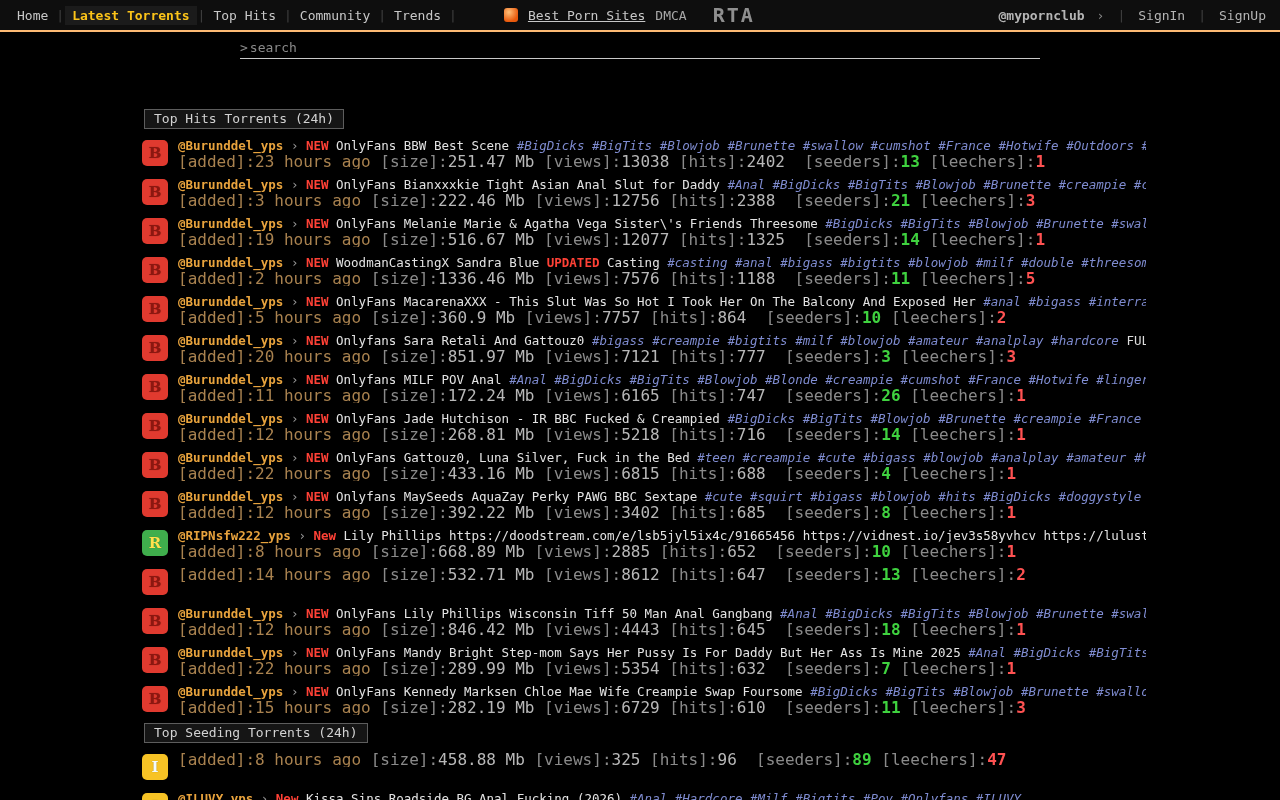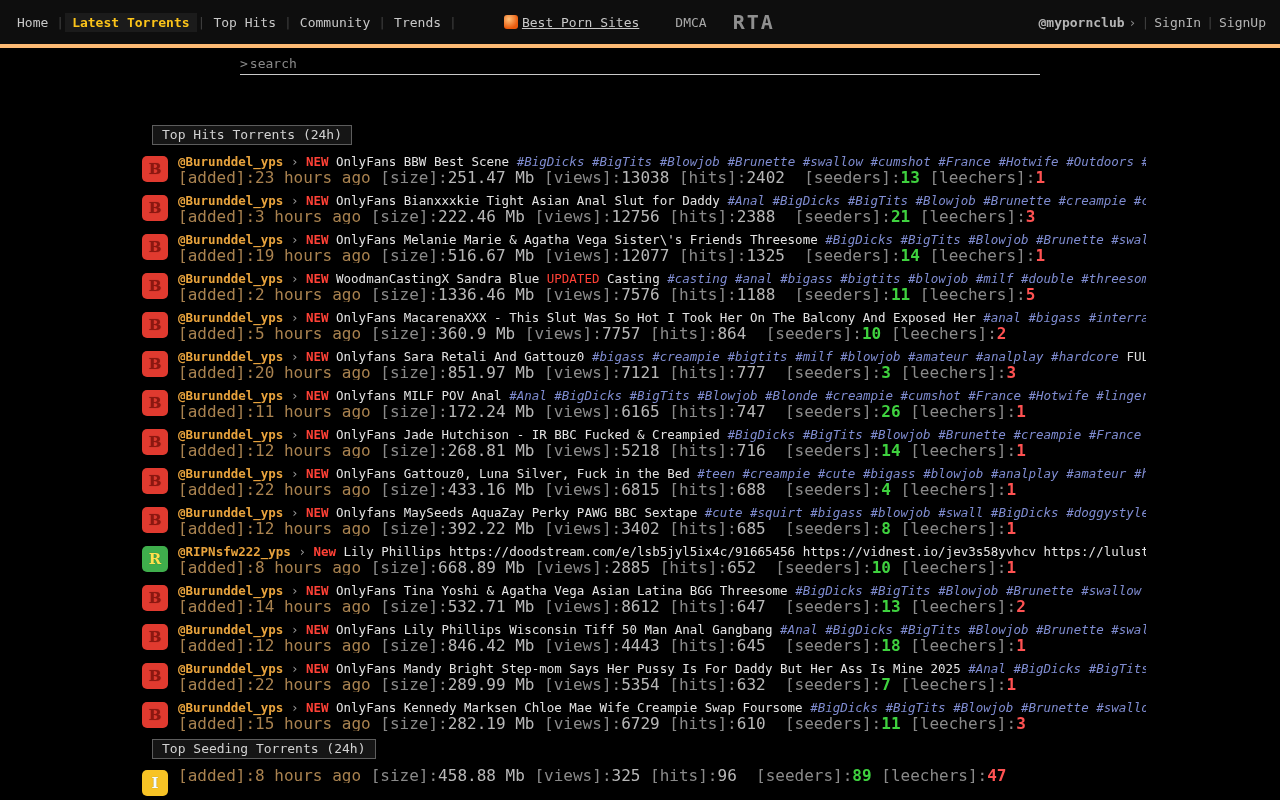--- a/index.html
+++ b/index.html
@@ -7,36 +7,36 @@
   body {
     background:#000;
     color:#ddd;
     font-family:"DejaVu Sans Mono", monospace;
     font-size:13px;
   }
   a { text-decoration:none; color:inherit; cursor:pointer; }
 
   
   .topnav {
-    height:48px; background:#0e0e0e; border-bottom:4px solid #fdba74;
+    height:32px; background:#0e0e0e; border-bottom:2px solid #fdba74;
     display:flex; align-items:center; padding:0 10px;
   }
   .nav-items { display:flex; align-items:center; }
   .nav-item { color:#c8c8c8; padding:2px 7px; }
   .nav-item.active { color:var(--nav-active,#fcc419); background:#1b1b1b; font-weight:bold; }
   .nav-sep { color:#3f3f3f; padding:0 1px; }
-  .promo { display:flex; align-items:center; gap:4px; margin-left:46px; color:#c8c8c8; }
+  .promo { display:flex; align-items:center; gap:10px; margin-left:46px; color:#c8c8c8; }
   .promo-icon {
     width:14px; height:14px; border-radius:3px;
     background:radial-gradient(circle at 35% 30%, #ffc078, #e8590c 70%);
   }
   .promo-label { text-decoration:underline; }
-  .dmca { margin-left:36px; color:#a8a8a8; }
+  .dmca { margin-left:10px; color:#a8a8a8; }
   .rta { margin-left:26px; color:#8f8f8f; font-weight:bold; font-size:20px; letter-spacing:2px; }
-  .nav-right { margin-left:auto; display:flex; align-items:center; color:#b5b5b5; gap:0; }
+  .nav-right { margin-left:auto; display:flex; align-items:center; color:#b5b5b5; gap:8px; }
   .account { color:#b5b5b5; font-weight:bold; }
   .caret2 { color:#8a8a8a; padding:0 4px; }
   .auth { color:#b5b5b5; padding:0 4px; }
 
   
   .searchbar {
     margin:5px 0 0 240px; width:800px; height:22px;
     border-bottom:1px solid #c9c9c9;
     display:flex; align-items:center;
   }
@@ -45,41 +45,41 @@
     flex:1; background:transparent; border:0; outline:none;
     color:#ccc; font:inherit; padding:0 2px;
   }
   .search-input::placeholder { color:#8a8a8a; }
 
   
   .main { margin:50px 0 0 140px; width:1006px; }
   .header-wrap { margin:0 0 9px 0; }
   .section-header {
     display:inline-block; border:1px solid #5d5d5d; background:#151515;
-    color:#d2d2d2; padding:1px 9px 2px; margin-left:12px; font-size:13px;
+    color:#d2d2d2; padding:1px 9px 2px; margin-left:4px; font-size:13px;
   }
   .row { display:flex; height:32px; margin-bottom:7px; }
   .avatar {
     flex:0 0 26px; width:26px; height:26px; border-radius:5px; margin:2px 10px 0 2px;
     display:flex; align-items:center; justify-content:center;
     font-family:"DejaVu Serif", serif; font-weight:bold; font-size:15px;
     text-shadow:0 0 1px rgba(0,0,0,.35);
   }
   .row-lines { flex:1; min-width:0; }
   .line1 {
     white-space:pre; overflow:hidden; height:16px; line-height:16px; font-size:12.5px;
   }
   .line2 {
     white-space:pre; overflow:hidden; height:15px; line-height:15px; font-size:16px;
   }
   .user { color:var(--username,#e8a33d); font-weight:bold; }
   .caret { color:#9a9a9a; }
   .badge { color:var(--badge-new,#ff4136); font-weight:bold; }
   .title { color:#e3e3e3; }
-  .accent { color:var(--badge-new,#ff4136); font-weight:normal; }
+  .accent { color:var(--badge-new,#ff4136); font-weight:bold; }
   .tag { color:var(--tag,#7f8cd1); font-style:italic; }
   .suffix { color:#dcdcdc; }
   .stat-added { color:var(--added,#a9824f); }
   .stat-label { color:#8a8a8a; }
   .stat-value { color:#b8b8b8; }
   .seeders-value { color:var(--seeders,#3fd23f); font-weight:bold; }
   .leechers-value { color:var(--leechers,#ff5252); font-weight:bold; }
 </style>
 </head>
 <body>
@@ -179,35 +179,34 @@
     <div class="row">
       <a class="avatar" style="background: rgb(224, 58, 47); color: rgb(140, 23, 16);">B</a>
       <div class="row-lines">
         <div class="line1"><a class="user">@Burunddel_yps</a><span class="caret"> › </span><span class="badge">NEW </span><a class="title">OnlyFans Gattouz0, Luna Silver, Fuck in the Bed</a> <a class="tag">#teen</a> <a class="tag">#creampie</a> <a class="tag">#cute</a> <a class="tag">#bigass</a> <a class="tag">#blowjob</a> <a class="tag">#analplay</a> <a class="tag">#amateur</a> <a class="tag">#ha…</a></div>
         <div class="line2"><span class="stat-added">[added]:22 hours ago</span> <span class="stat-label">[size]:</span><span class="stat-value">433.16 Mb</span> <span class="stat-label">[views]:</span><span class="stat-value">6815</span> <span class="stat-label">[hits]:</span><span class="stat-value">688</span>  <span class="stat-label">[seeders]:</span><span class="seeders-value">4</span> <span class="stat-label">[leechers]:</span><span class="leechers-value">1</span></div>
       </div>
     </div>
     <div class="row">
       <a class="avatar" style="background: rgb(224, 58, 47); color: rgb(140, 23, 16);">B</a>
       <div class="row-lines">
-        <div class="line1"><a class="user">@Burunddel_yps</a><span class="caret"> › </span><span class="badge">NEW </span><a class="title">Onlyfans MaySeeds AquaZay Perky PAWG BBC Sextape</a> <a class="tag">#cute</a> <a class="tag">#squirt</a> <a class="tag">#bigass</a> <a class="tag">#blowjob</a> <a class="tag">#swall</a> <a class="tag">#BigDicks</a> <a class="tag">#doggystyle</a> </div>
+        <div class="line1"><a class="user">@Burunddel_yps</a><span class="caret"> › </span><span class="badge">NEW </span><a class="title">Onlyfans MaySeeds AquaZay Perky PAWG BBC Sextape</a> <a class="tag">#cute</a> <a class="tag">#squirt</a> <a class="tag">#bigass</a> <a class="tag">#blowjob</a> <a class="tag">#hits</a> <a class="tag">#BigDicks</a> <a class="tag">#doggystyle</a> </div>
         <div class="line2"><span class="stat-added">[added]:12 hours ago</span> <span class="stat-label">[size]:</span><span class="stat-value">392.22 Mb</span> <span class="stat-label">[views]:</span><span class="stat-value">3402</span> <span class="stat-label">[hits]:</span><span class="stat-value">685</span>  <span class="stat-label">[seeders]:</span><span class="seeders-value">8</span> <span class="stat-label">[leechers]:</span><span class="leechers-value">1</span></div>
       </div>
     </div>
     <div class="row">
       <a class="avatar" style="background: rgb(63, 174, 76); color: rgb(255, 225, 77);">R</a>
       <div class="row-lines">
         <div class="line1"><a class="user">@RIPNsfw222_yps</a><span class="caret"> › </span><span class="badge">New </span><a class="title">Lily Phillips https://doodstream.com/e/lsb5jyl5ix4c/91665456 https://vidnest.io/jev3s58yvhcv https://lulustr…</a></div>
         <div class="line2"><span class="stat-added">[added]:8 hours ago</span> <span class="stat-label">[size]:</span><span class="stat-value">668.89 Mb</span> <span class="stat-label">[views]:</span><span class="stat-value">2885</span> <span class="stat-label">[hits]:</span><span class="stat-value">652</span>  <span class="stat-label">[seeders]:</span><span class="seeders-value">10</span> <span class="stat-label">[leechers]:</span><span class="leechers-value">1</span></div>
       </div>
     </div>
     <div class="row">
       <a class="avatar" style="background: rgb(224, 58, 47); color: rgb(140, 23, 16);">B</a>
       <div class="row-lines">
-        <div class="line1"><a class="user">@Burunddel_yps</a><span class="caret"> › </span><span class="badge">NEW </span><a class="title">OnlyFans Tina Yoshi &amp; Agatha Vega Asian Latina BGG Threesome</a> <a class="tag">#BigDicks</a> <a class="tag">#BigTits</a> <a class="tag">#Blowjob</a> <a class="tag">#Brunette</a> <a class="tag">#swallow</a> </div>
         <div class="line2"><span class="stat-added">[added]:14 hours ago</span> <span class="stat-label">[size]:</span><span class="stat-value">532.71 Mb</span> <span class="stat-label">[views]:</span><span class="stat-value">8612</span> <span class="stat-label">[hits]:</span><span class="stat-value">647</span>  <span class="stat-label">[seeders]:</span><span class="seeders-value">13</span> <span class="stat-label">[leechers]:</span><span class="leechers-value">2</span></div>
       </div>
     </div>
     <div class="row">
       <a class="avatar" style="background: rgb(224, 58, 47); color: rgb(140, 23, 16);">B</a>
       <div class="row-lines">
         <div class="line1"><a class="user">@Burunddel_yps</a><span class="caret"> › </span><span class="badge">NEW </span><a class="title">OnlyFans Lily Phillips Wisconsin Tiff 50 Man Anal Gangbang</a> <a class="tag">#Anal</a> <a class="tag">#BigDicks</a> <a class="tag">#BigTits</a> <a class="tag">#Blowjob</a> <a class="tag">#Brunette</a> <a class="tag">#swall…</a></div>
         <div class="line2"><span class="stat-added">[added]:12 hours ago</span> <span class="stat-label">[size]:</span><span class="stat-value">846.42 Mb</span> <span class="stat-label">[views]:</span><span class="stat-value">4443</span> <span class="stat-label">[hits]:</span><span class="stat-value">645</span>  <span class="stat-label">[seeders]:</span><span class="seeders-value">18</span> <span class="stat-label">[leechers]:</span><span class="leechers-value">1</span></div>
       </div>
     </div>

